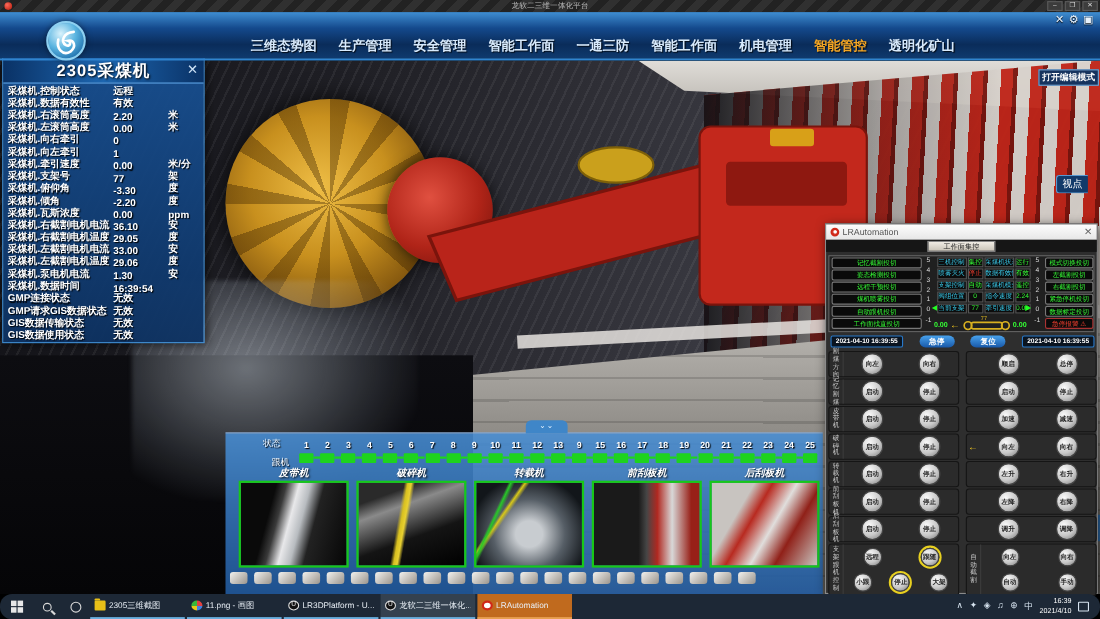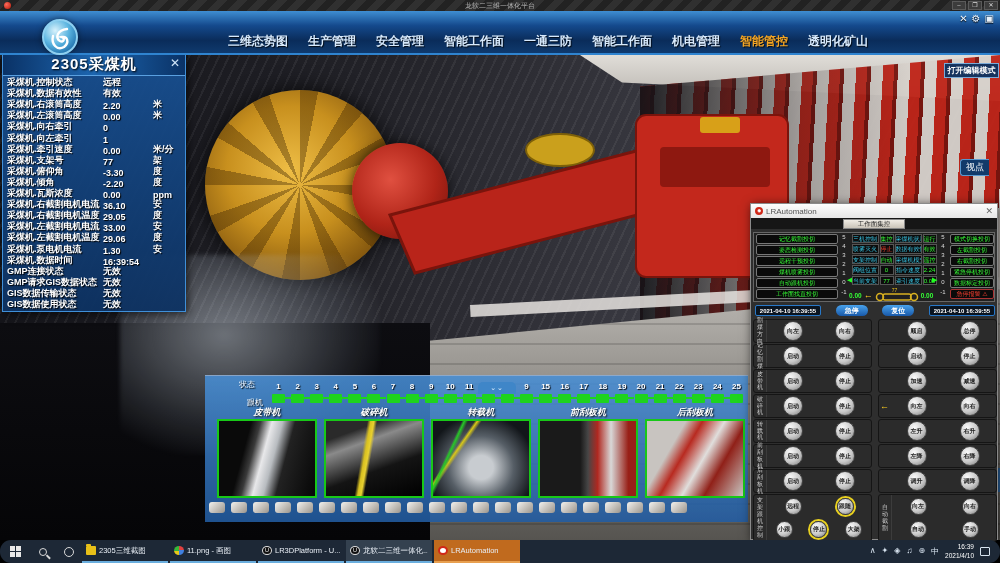--- a/index.html
+++ b/index.html
@@ -83,21 +83,21 @@
   .mrow .mu{width:28px;font-size:9px;font-weight:bold;text-shadow:1px 1px 1px #000;}
 
   .vtab{position:absolute;left:960px;top:159px;width:29px;height:17px;z-index:5;
     background:#123a6a;border:1px solid #5898d0;border-right:none;border-radius:3px 0 0 3px;
     color:#fff;font-size:9px;display:flex;align-items:center;justify-content:center;}
 
   
   .chevtab{position:absolute;left:478px;top:382px;width:38px;height:12px;z-index:4;
     background:#3f86c8;border-radius:5px 5px 0 0;color:#dff0ff;font-size:7px;line-height:11px;
     text-align:center;letter-spacing:1px;}
-  .bpanel{position:absolute;left:205px;top:375px;width:543px;height:147px;z-index:3;
+  .bpanel{position:absolute;left:205px;top:393px;width:543px;height:147px;z-index:3;
     background:linear-gradient(180deg,rgba(72,142,212,.88),rgba(34,92,162,.88));
     border-top:1px solid rgba(255,255,255,.45);padding-left:40px;}
   .bstatus{position:absolute;left:34px;top:3px;font-size:8px;color:#eaf4ff;text-shadow:1px 1px 1px #000;}
   .btrow{position:absolute;left:42px;top:21px;font-size:8px;color:#fff;text-shadow:1px 1px 1px #000;}
   .track{position:absolute;left:64px;top:6px;right:2px;display:flex;}
   .tcell{flex:1;text-align:center;position:relative;}
   .tcell .num{font-size:8px;font-weight:bold;color:#fff;height:10px;text-shadow:1px 1px 1px #000;}
   .tcell .sq{width:13px;height:9px;margin:2px auto 0;background:#1ed31e;border-radius:1px;position:relative;}
   .tcell:not(:last-child) .sq:after{content:"";position:absolute;right:-6px;top:3px;width:6px;height:2px;background:#1ed31e;}
   .cams{position:absolute;left:12px;top:30px;display:flex;gap:7px;}

